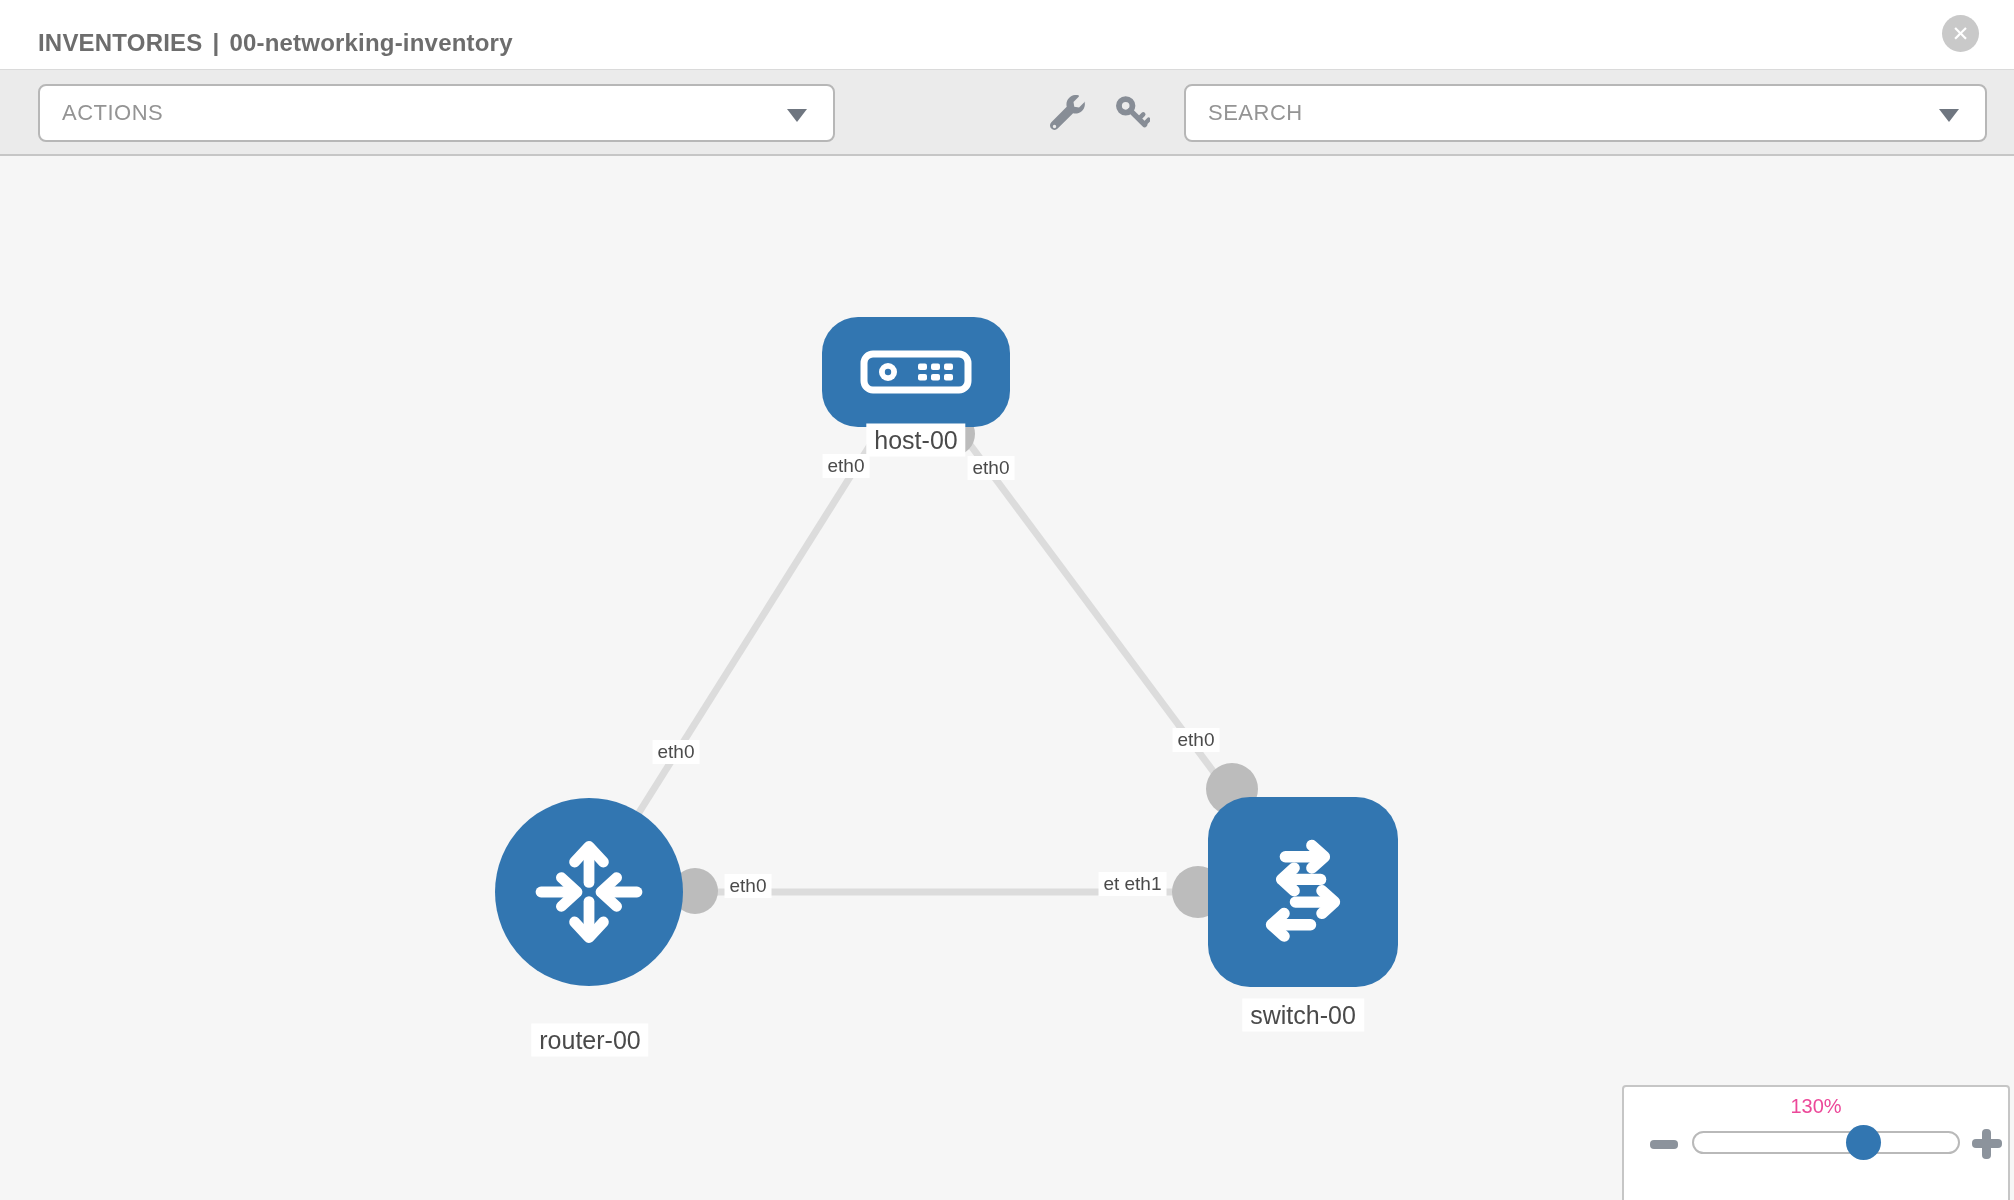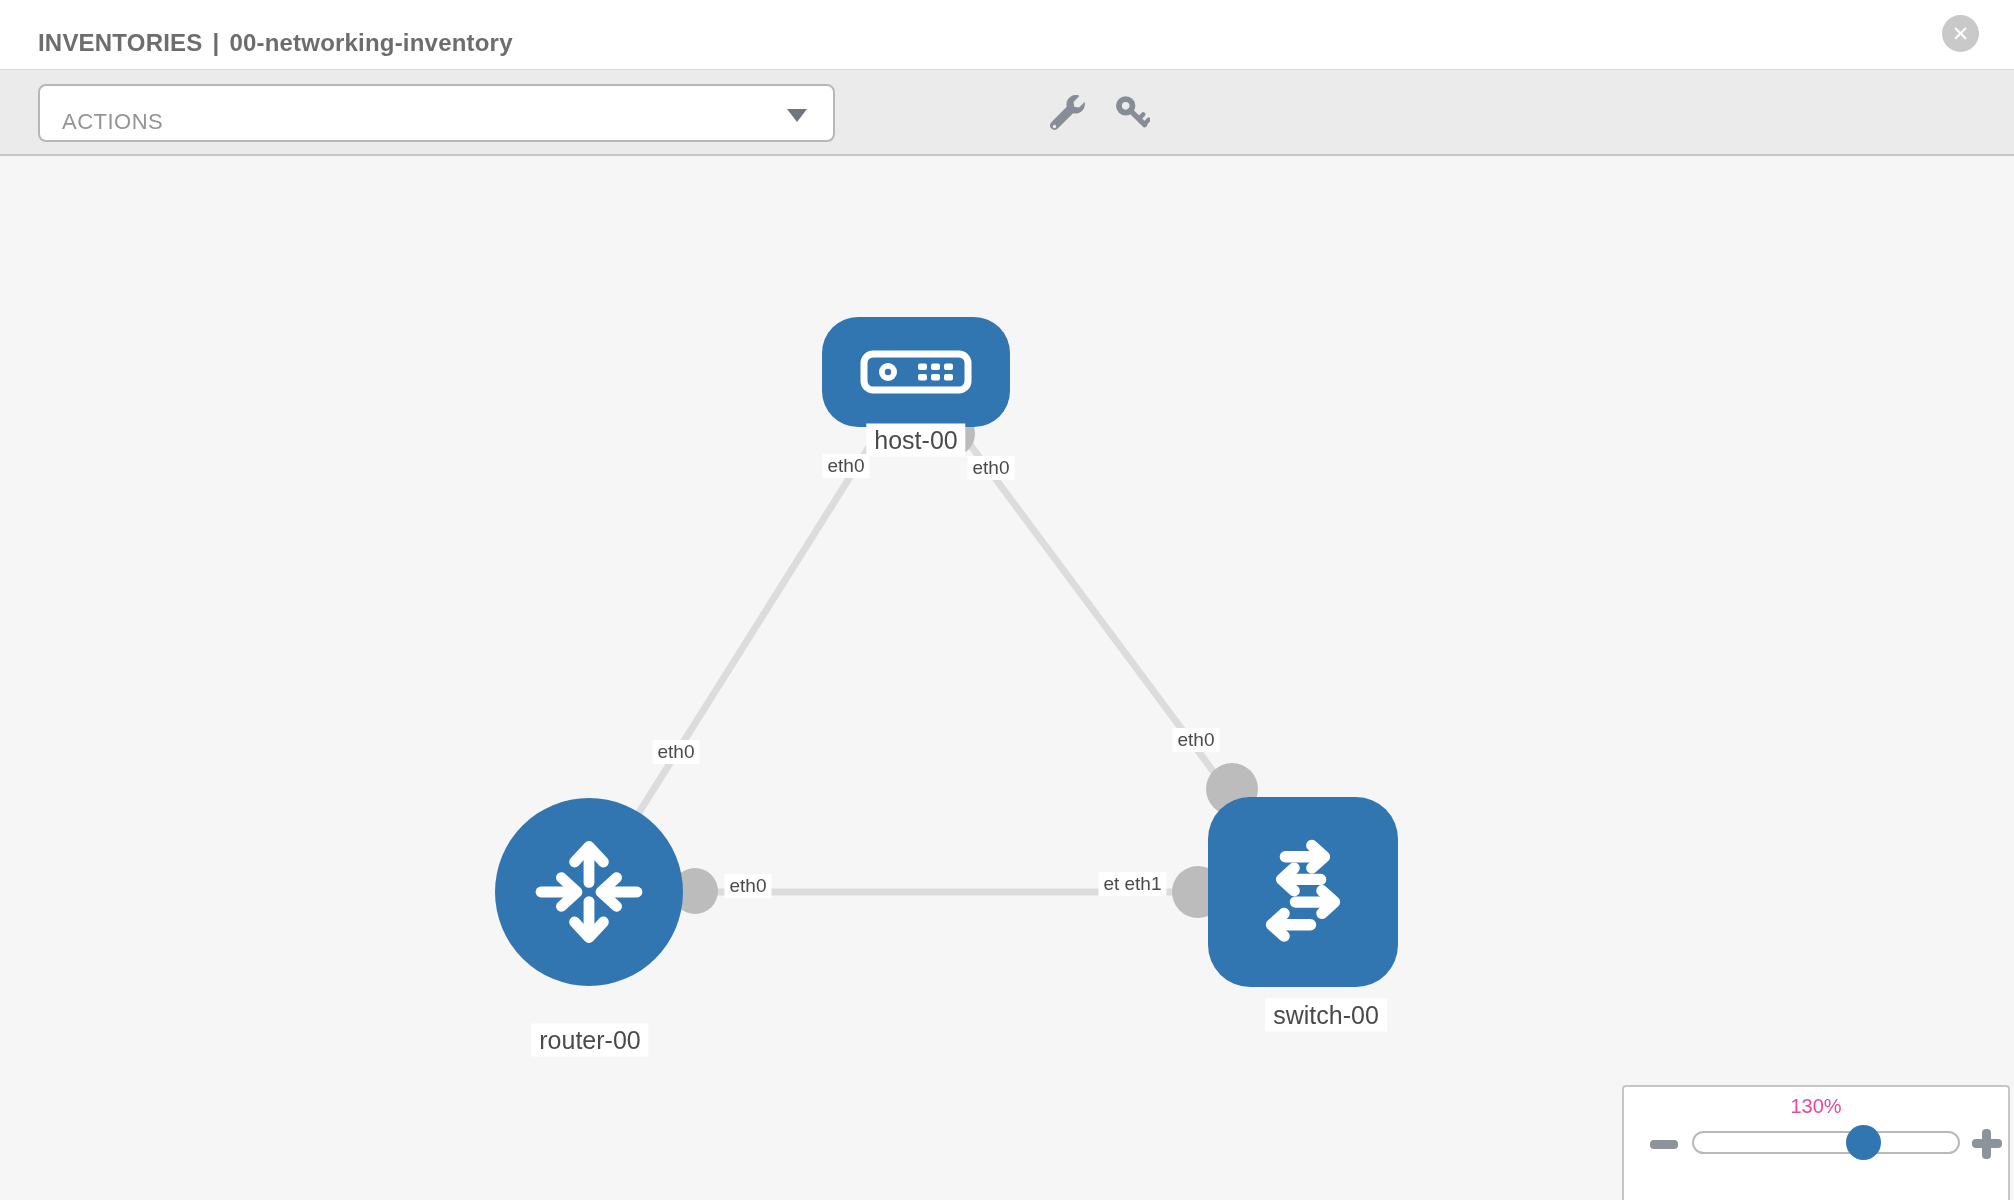--- a/index.html
+++ b/index.html
@@ -8,21 +8,21 @@
     border-bottom:1px solid #dadada;}
   .title{position:absolute;left:38px;top:8px;height:69px;line-height:69px;
     font-size:24px;font-weight:bold;color:#6d6d6d;letter-spacing:.2px;}
   .title .sep{padding:0 10px;}
   .close-btn{position:absolute;left:1942px;top:15px;width:37px;height:37px;border-radius:50%;
     background:#c9c9c9;color:#ffffff;text-align:center;line-height:37px;font-size:21px;font-weight:bold;cursor:pointer;}
   .toolbar{position:absolute;left:0;top:70px;width:2014px;height:84px;background:#ebebeb;
     border-bottom:2px solid #c6c6c6;}
   .select-box{position:absolute;top:14px;height:58px;background:#ffffff;border:2px solid #b7b7b7;
     border-radius:8px;box-sizing:border-box;cursor:pointer;}
-  .select-box .ph{position:absolute;left:22px;top:9px;line-height:54px;font-size:22px;color:#949494;letter-spacing:.5px;}
+  .select-box .ph{position:absolute;left:22px;top:0;line-height:54px;font-size:22px;color:#949494;letter-spacing:.5px;}
   .caret{position:absolute;right:26px;top:23px;width:0;height:0;
     border-left:10px solid transparent;border-right:10px solid transparent;border-top:13px solid #6f7680;}
   .tool-icon{position:absolute;top:25px;width:36px;height:36px;cursor:pointer;}
   .canvas{position:absolute;left:0;top:156px;width:2014px;height:1044px;background:#f6f6f6;}
   .links-svg{position:absolute;left:0;top:0;}
   .node{position:absolute;background:#3276b1;display:flex;align-items:center;justify-content:center;cursor:pointer;}
   .chip{position:absolute;background:#ffffff;color:#4a4a4a;white-space:nowrap;
     transform:translate(-50%,-50%);}
   .chip.nodelabel{font-size:25px;padding:2px 8px;}
   .chip.iface{font-size:19px;padding:1px 5px;}
@@ -59,20 +59,24 @@
 
   <svg class="tool-icon" style="left:1114px;" viewBox="0 0 40 40">
     <g stroke="#878d96" fill="none" stroke-linecap="round">
       <circle cx="13" cy="12" r="7.5" stroke-width="6.5"></circle>
       <path d="M18 17 L34 33" stroke-width="6"></path>
       <path d="M27.5 26.5 L32.5 21.5" stroke-width="5"></path>
       <path d="M33.5 32.5 L38.5 27.5" stroke-width="5"></path>
     </g>
   </svg>
 
+  <div class="select-box" style="left:1184px;width:803px;">
+    <span class="ph">SEARCH</span>
+    <span class="caret"></span>
+  </div>
 </div>
 
 <div class="canvas">
 
   <svg class="links-svg" width="2014" height="1044">
     <g stroke="#dcdcdc" stroke-width="7">
       <line x1="916" y1="216" x2="589" y2="736"></line>
       <line x1="916" y1="216" x2="1303" y2="736"></line>
       <line x1="589" y1="736" x2="1303" y2="736"></line>
     </g>
@@ -125,21 +129,21 @@
         <path d="M44 58 L72 58"></path>
           <path d="M65 49 L75 58 L65 67"></path>
         <path d="M56 76 L28 76"></path>
           <path d="M35 67 L25 76 L35 85"></path>
       </g>
     </svg>
   </div>
 
   <div class="chip nodelabel" style="left:916px;top:284px;">host-00</div>
   <div class="chip nodelabel" style="left:590px;top:859px;margin-top:25px;">router-00</div>
-  <div class="chip nodelabel" style="left:1303px;top:859px;margin-left:23px;">switch-00</div>
+  <div class="chip nodelabel" style="left:1303px;top:859px;">switch-00</div>
 
   <div class="chip iface" style="left:846px;top:310px;">eth0</div>
   <div class="chip iface" style="left:676px;top:596px;">eth0</div>
   <div class="chip iface" style="left:991px;top:312px;">eth0</div>
   <div class="chip iface" style="left:1196px;top:584px;">eth0</div>
   <div class="chip iface" style="left:748px;top:730px;">eth0</div>
   <div class="chip iface" style="left:1122px;top:728px;z-index:1;">eth0</div>
   <div class="chip iface" style="left:1143px;top:728px;z-index:2;">eth1</div>
 
   <div class="zoom-panel">

